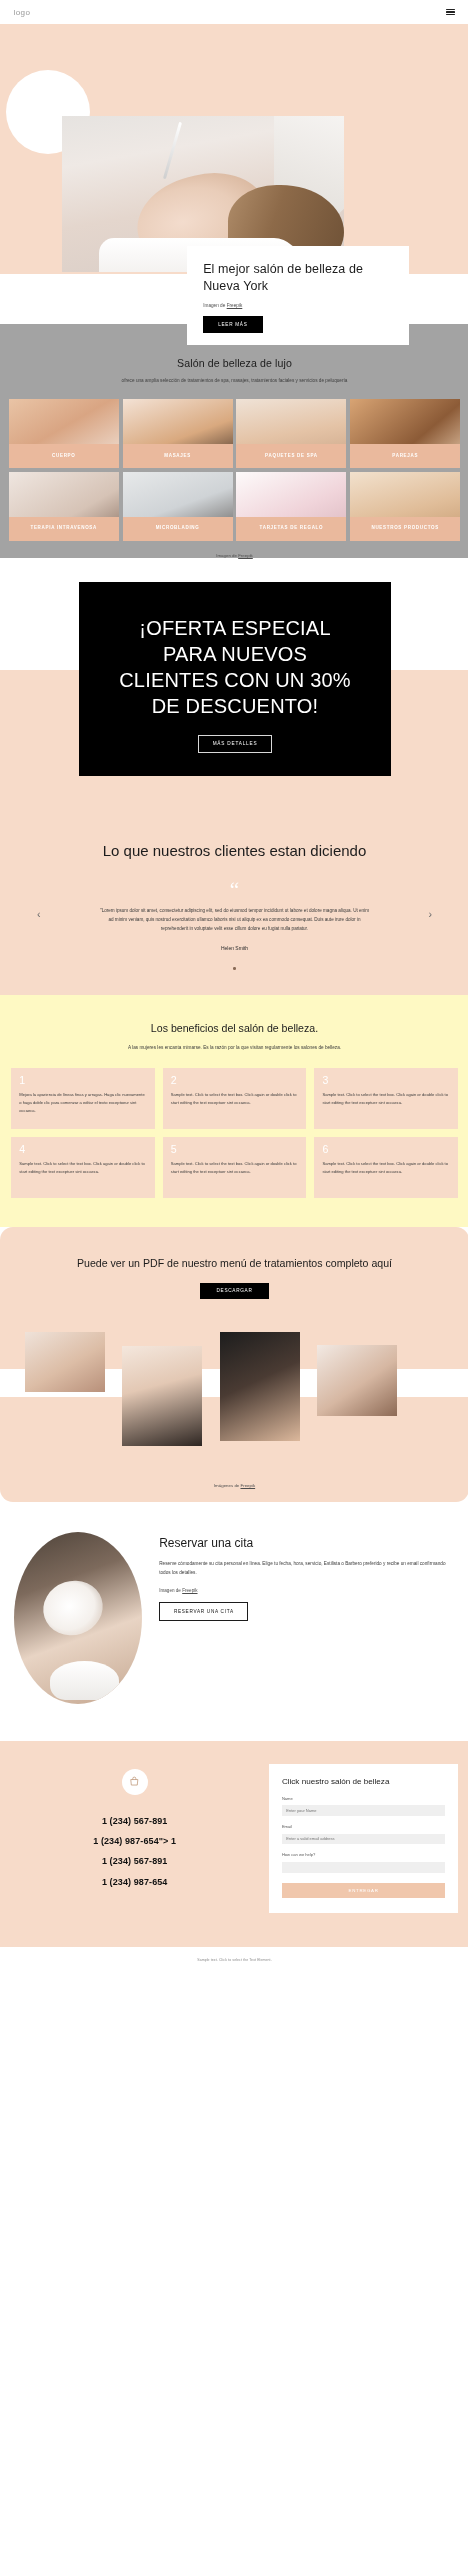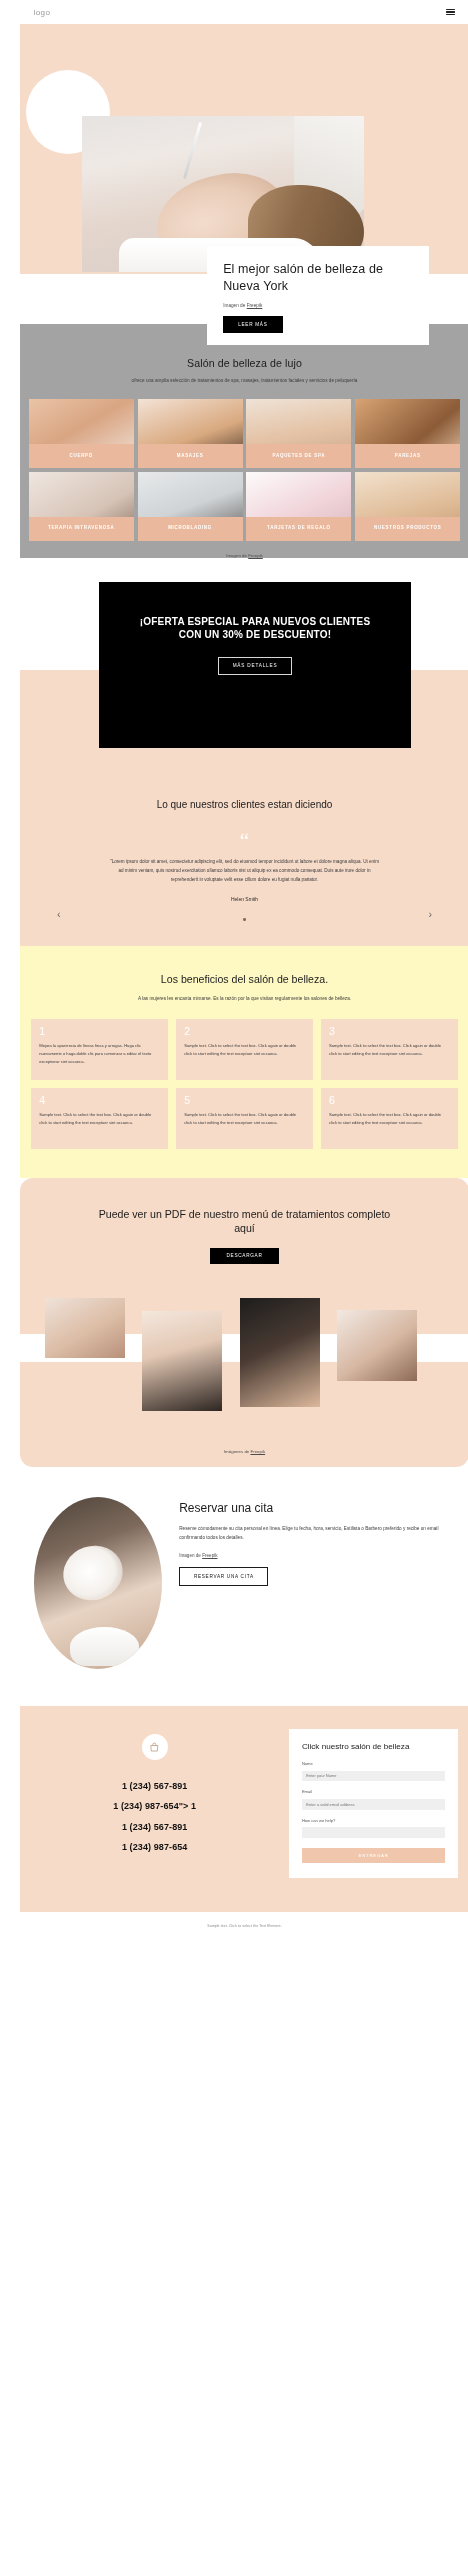--- a/index.html
+++ b/index.html
@@ -4,21 +4,21 @@
 <style>
   * { box-sizing: border-box; margin: 0; padding: 0; }
   html, body { width: 469px; }
   body {
     font-family: "Liberation Sans", sans-serif;
     background: #ffffff;
     color: #222;
     width: 469px;
     overflow-x: hidden;
   }
-  .page { width: 469px; position: relative; padding-left: 20px; }
+  .page { width: 469px; position: relative; }
 
   
   .header {
     height: 24px; background: #fff; display: flex; align-items: center;
     justify-content: space-between; padding: 0 13.7px; position: relative; z-index: 30;
   }
   .logo { font-size: 8.1px; color: #9a9a9a; letter-spacing: 0.3px; font-weight: 400; }
   .burger { width: 9.4px; display: flex; flex-direction: column; gap: 1.6px; cursor: pointer; }
   .burger span { display: block; height: 1.2px; background: #222; border-radius: 0.6px; }
 
@@ -97,29 +97,29 @@
   .credit-center { font-size: 4.4px; color: #4d4d4d; text-align: center; margin-top: 12.5px; }
   .credit-center a { color: #4d4d4d; text-decoration: underline; }
 
   
   .offer-wrap { position: relative; margin-top: 21px; height: 187px; }
   .offer-band { position:absolute; left:0; right:0; top: 91px; height: 97px; background: #f7dbc9; }
   .offer-box {
     position: absolute; left: 79px; top: 3.1px; width: 312px; min-height: 166px;
     background: #000; color: #fff; text-align: center; padding: 32.5px 35px 22.5px 35px; z-index: 4;
   }
-  .offer-title { font-size: 10px; line-height: 1.30; font-weight: 700; letter-spacing: 0.2px; }
+  .offer-title { font-size: 20px; line-height: 1.30; font-weight: 400; letter-spacing: 0.2px; }
   .btn-outline-light {
     display: inline-block; margin-top: 16.2px; background: transparent; color: #fff;
     border: 0.6px solid #d8d8d8; font-size: 4.7px; letter-spacing: 0.8px; padding: 5.6px 13.7px; cursor: pointer;
   }
 
   
   .testi { background: #f7dbc9; padding: 32.5px 0 25px 0; text-align: center; position: relative; }
-  .testi-title { font-size: 10px; font-weight: 400; color: #1c1c1c; }
+  .testi-title { font-size: 15px; font-weight: 400; color: #1c1c1c; margin-top: 43px; }
   .quote-mark { font-size: 21px; color: #fff; line-height: 1; margin-top: 21px; font-family: "Liberation Serif", serif; }
   .testi-body {
     font-size: 4.6px; color: #3a3a3a; line-height: 2.05; max-width: 269px; margin: 5px auto 0 auto;
   }
   .testi-name { font-size: 5px; color: #2b2b2b; margin-top: 11.2px; }
   .arrow {
     position: absolute; top: 142px; font-size: 10.6px; color: #6b6b6b; cursor: pointer; font-family: "Liberation Sans", sans-serif;
   }
   .arrow.left { left: 37px; }
   .arrow.right { right: 37px; }

